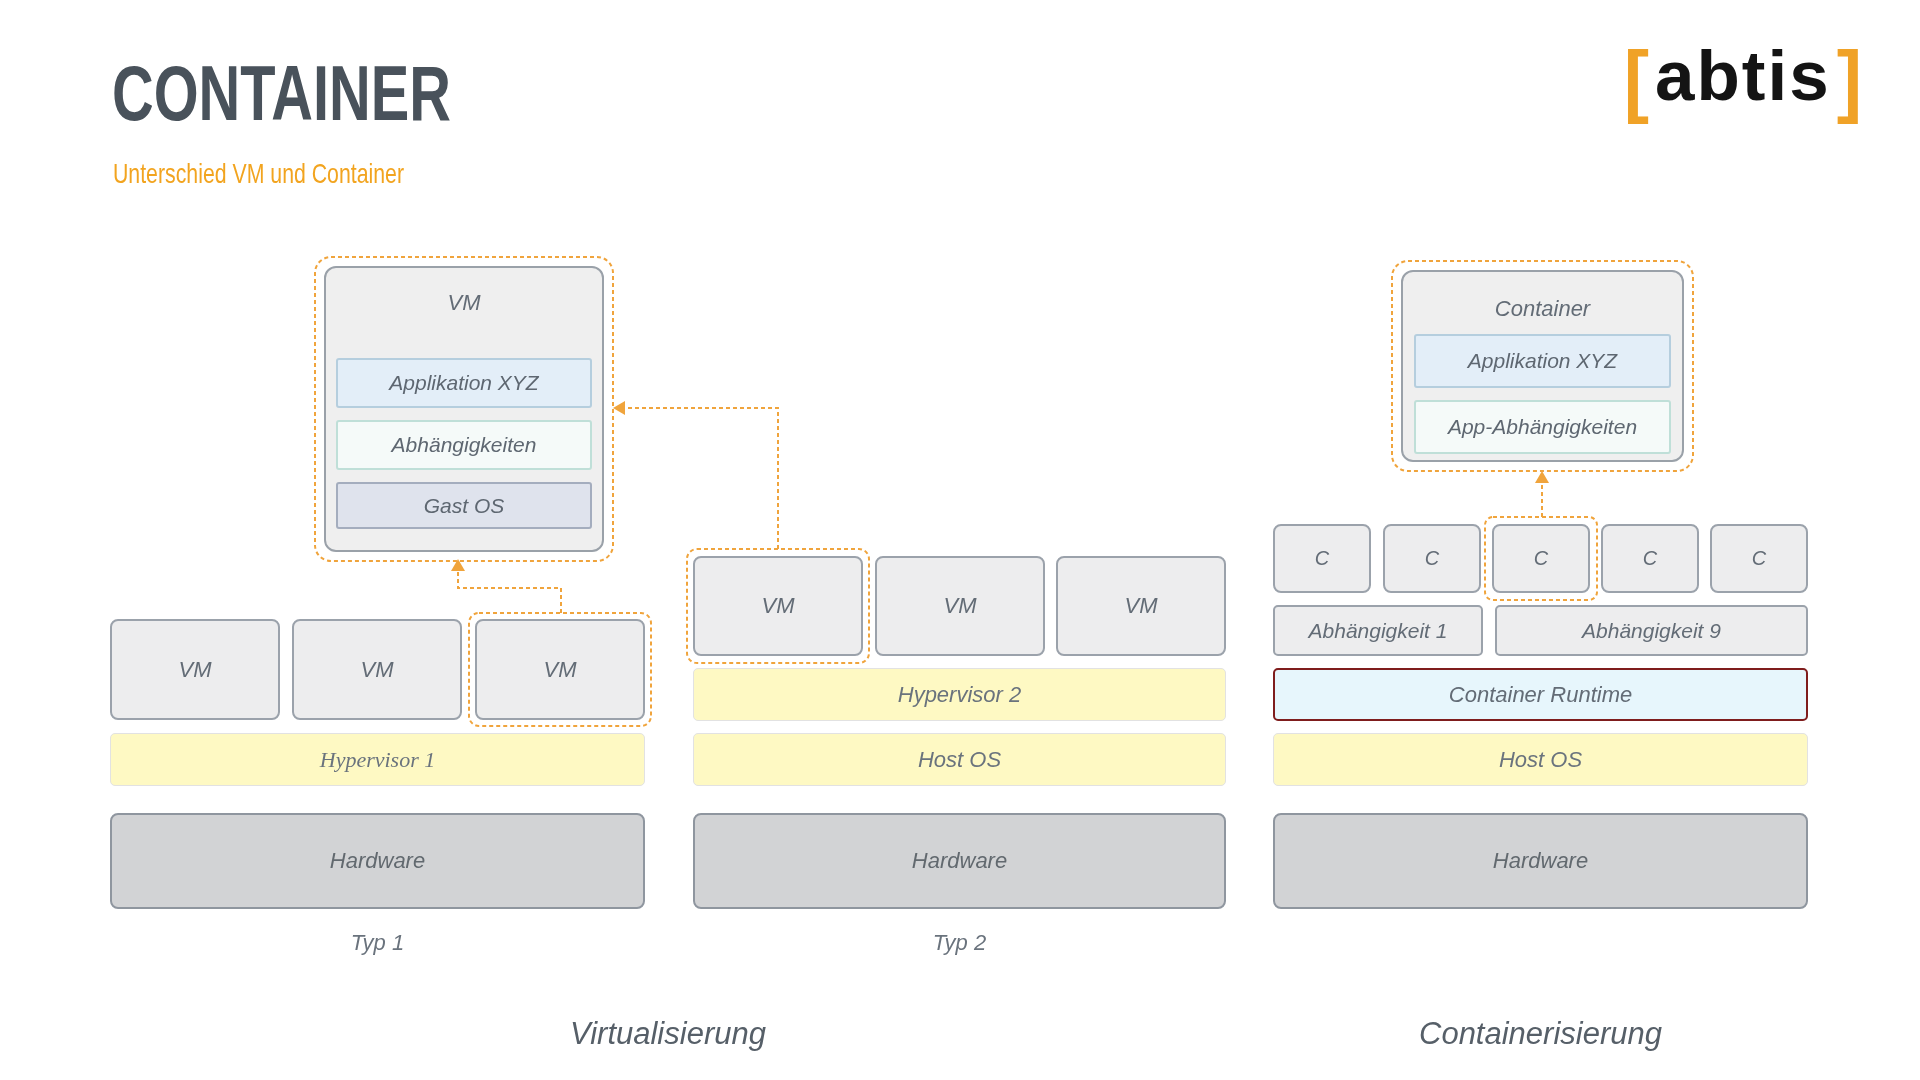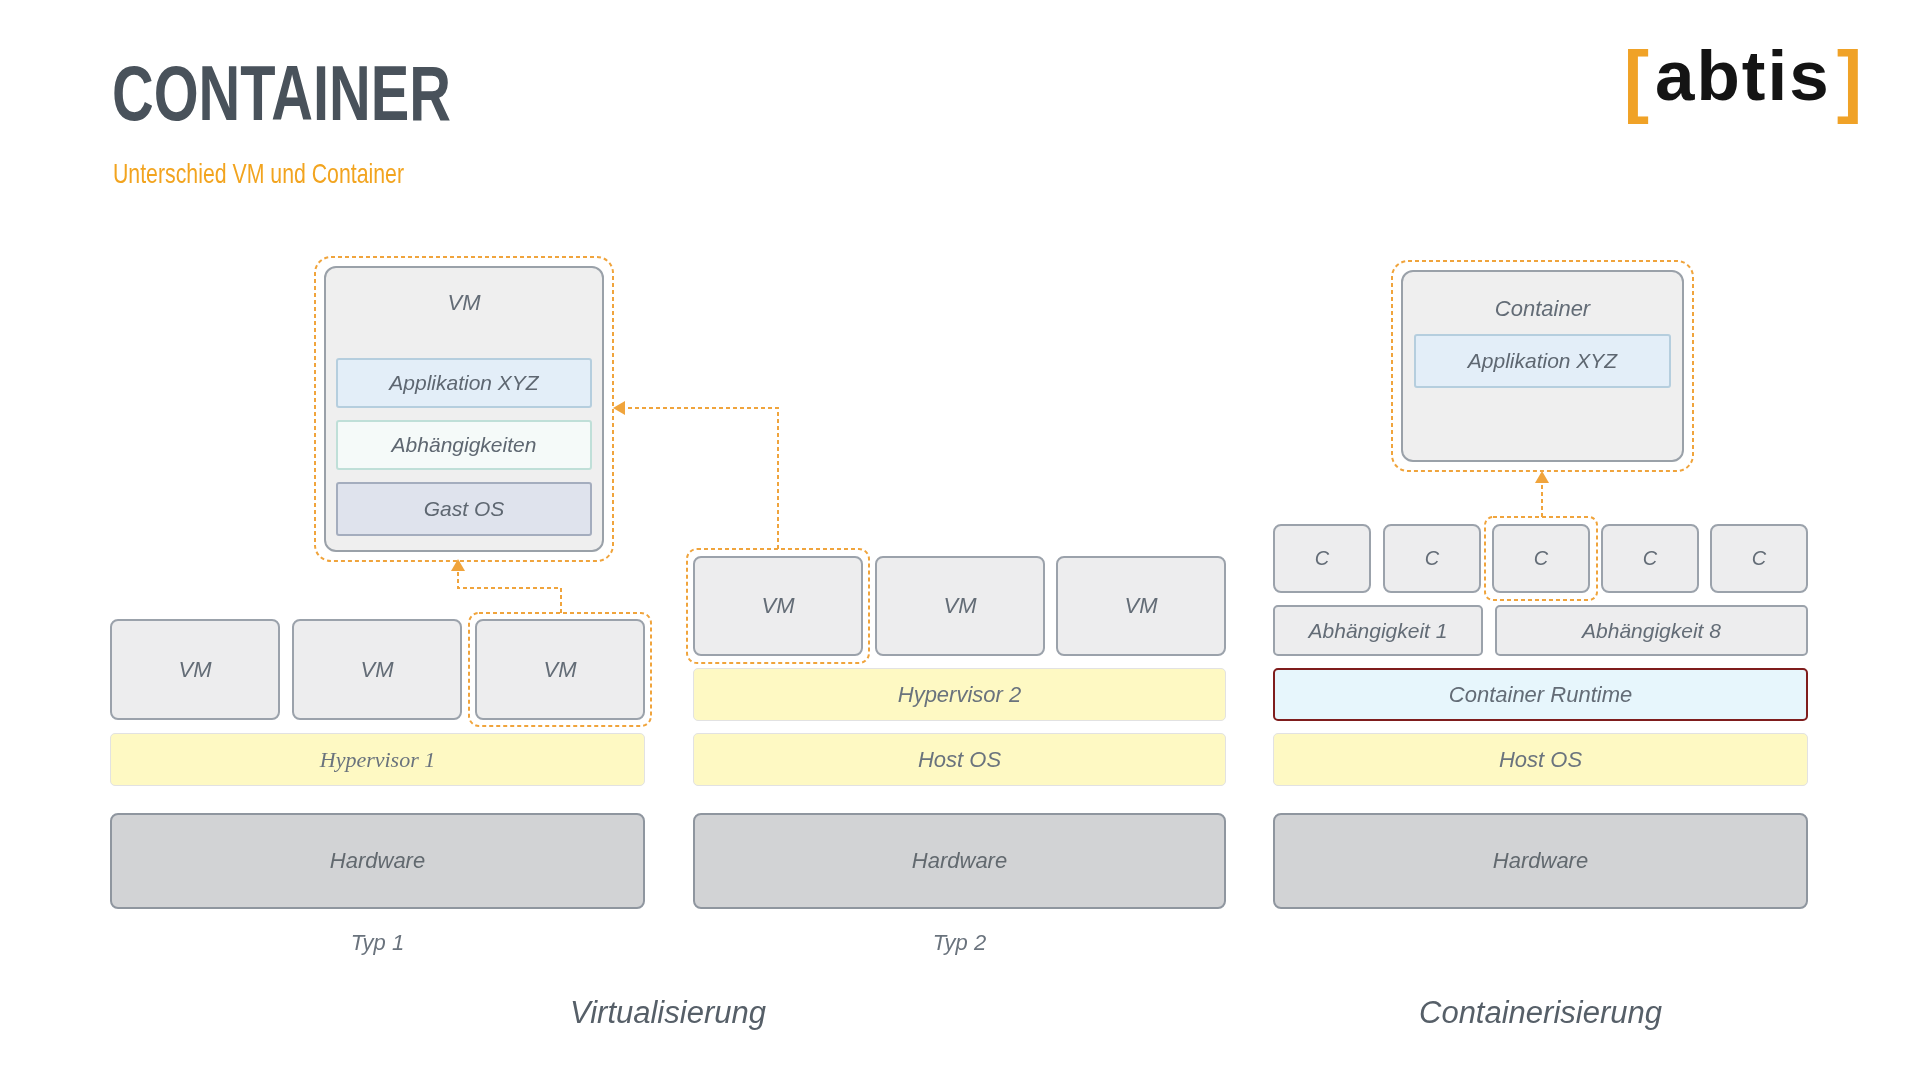--- a/index.html
+++ b/index.html
@@ -50,47 +50,48 @@
     position:absolute;display:flex;align-items:center;justify-content:center;
     font-style:italic;font-size:21px;color:#5e6771;box-sizing:border-box;border-radius:3px;
   }
   .app-layer{background:#e3eef8;border:2px solid #b5cede;}
   .dep-layer{background:#f5faf9;border:2px solid #bfdfd8;}
   .gastos-layer{background:#dfe3ed;border:2px solid #a4adbe;}
   .typ-label{
     position:absolute;text-align:center;font-style:italic;font-size:22px;color:#6a737d;
   }
   .section-label{
-    position:absolute;text-align:center;font-style:italic;font-size:31px;color:#565f68;
+    position:absolute;text-align:center;font-style:italic;font-size:31px;color:#565f68;margin-top:21px;
   }
   
   #overlay{position:absolute;left:0;top:0;pointer-events:none;}
 </style>
 </head>
 <body>
 
 <div class="title">CONTAINER</div>
 <div class="subtitle">Unterschied VM und Container</div>
 
 <div class="logo">
   <span class="bracket">[</span>
   <span class="logo-text">abtis</span>
   <span class="bracket">]</span>
 </div>
 
 <div class="detail-box" style="left:324px;top:266px;width:280px;height:286px;">
   <div class="detail-title" style="top:22px;">VM</div>
   <div class="layer app-layer" style="left:10px;right:10px;top:90px;height:50px;">Applikation XYZ</div>
   <div class="layer dep-layer" style="left:10px;right:10px;top:152px;height:50px;">Abhängigkeiten</div>
-  <div class="layer gastos-layer" style="left:10px;right:10px;top:214px;height:54px;">Gast OS</div>
+  <div class="layer gastos-layer" style="left:10px;right:10px;top:214px;height:47px;">Gast OS</div>
 </div>
 
 <div class="detail-box" style="left:1401px;top:270px;width:283px;height:192px;">
   <div class="detail-title" style="top:24px;">Container</div>
   <div class="layer app-layer" style="left:11px;right:11px;top:62px;height:54px;">Applikation XYZ</div>
+  <div class="layer dep-layer" style="left:11px;right:11px;top:128px;height:54px;">App-Abhängigkeiten</div>
 </div>
 
 <div class="dbox gray-box" style="left:110px;top:619px;width:170px;height:101px;">VM</div>
 <div class="dbox gray-box" style="left:292px;top:619px;width:170px;height:101px;">VM</div>
 <div class="dbox gray-box" style="left:475px;top:619px;width:170px;height:101px;">VM</div>
 <div class="dbox light-row" style="left:110px;top:733px;width:535px;height:53px;font-family:Liberation Serif, serif;">Hypervisor 1</div>
 <div class="dbox hardware-row" style="left:110px;top:797px;width:535px;height:96px;">Hardware</div>
 <div class="typ-label" style="left:110px;top:930px;width:535px;">Typ 1</div>
 
 <div class="dbox gray-box" style="left:693px;top:556px;width:170px;height:100px;">VM</div>
@@ -100,21 +101,21 @@
 <div class="dbox light-row" style="left:693px;top:733px;width:533px;height:53px;">Host OS</div>
 <div class="dbox hardware-row" style="left:693px;top:797px;width:533px;height:96px;">Hardware</div>
 <div class="typ-label" style="left:693px;top:930px;width:533px;">Typ 2</div>
 
 <div class="dbox gray-box" style="left:1273px;top:524px;width:98px;height:69px;font-size:20px;">C</div>
 <div class="dbox gray-box" style="left:1383px;top:524px;width:98px;height:69px;font-size:20px;">C</div>
 <div class="dbox gray-box" style="left:1492px;top:524px;width:98px;height:69px;font-size:20px;">C</div>
 <div class="dbox gray-box" style="left:1601px;top:524px;width:98px;height:69px;font-size:20px;">C</div>
 <div class="dbox gray-box" style="left:1710px;top:524px;width:98px;height:69px;font-size:20px;">C</div>
 <div class="dbox gray-box" style="left:1273px;top:605px;width:210px;height:51px;font-size:21px;border-radius:5px;">Abhängigkeit 1</div>
-<div class="dbox gray-box" style="left:1495px;top:605px;width:313px;height:51px;font-size:21px;border-radius:5px;">Abhängigkeit 8</div>
+<div class="dbox gray-box" style="left:1495px;top:605px;width:313px;height:51px;font-size:21px;border-radius:5px;">Abhängigkeit 9</div>
 <div class="dbox runtime-row" style="left:1273px;top:668px;width:535px;height:53px;">Container Runtime</div>
 <div class="dbox light-row" style="left:1273px;top:733px;width:535px;height:53px;">Host OS</div>
 <div class="dbox hardware-row" style="left:1273px;top:797px;width:535px;height:96px;">Hardware</div>
 
 <div class="section-label" style="left:110px;top:995px;width:1116px;">Virtualisierung</div>
 <div class="section-label" style="left:1273px;top:995px;width:535px;">Containerisierung</div>
 
 <svg id="overlay" width="1920" height="1080" viewBox="0 0 1920 1080">
   <g fill="none" stroke="#F0A43C" stroke-width="2" stroke-dasharray="4 3">
 

